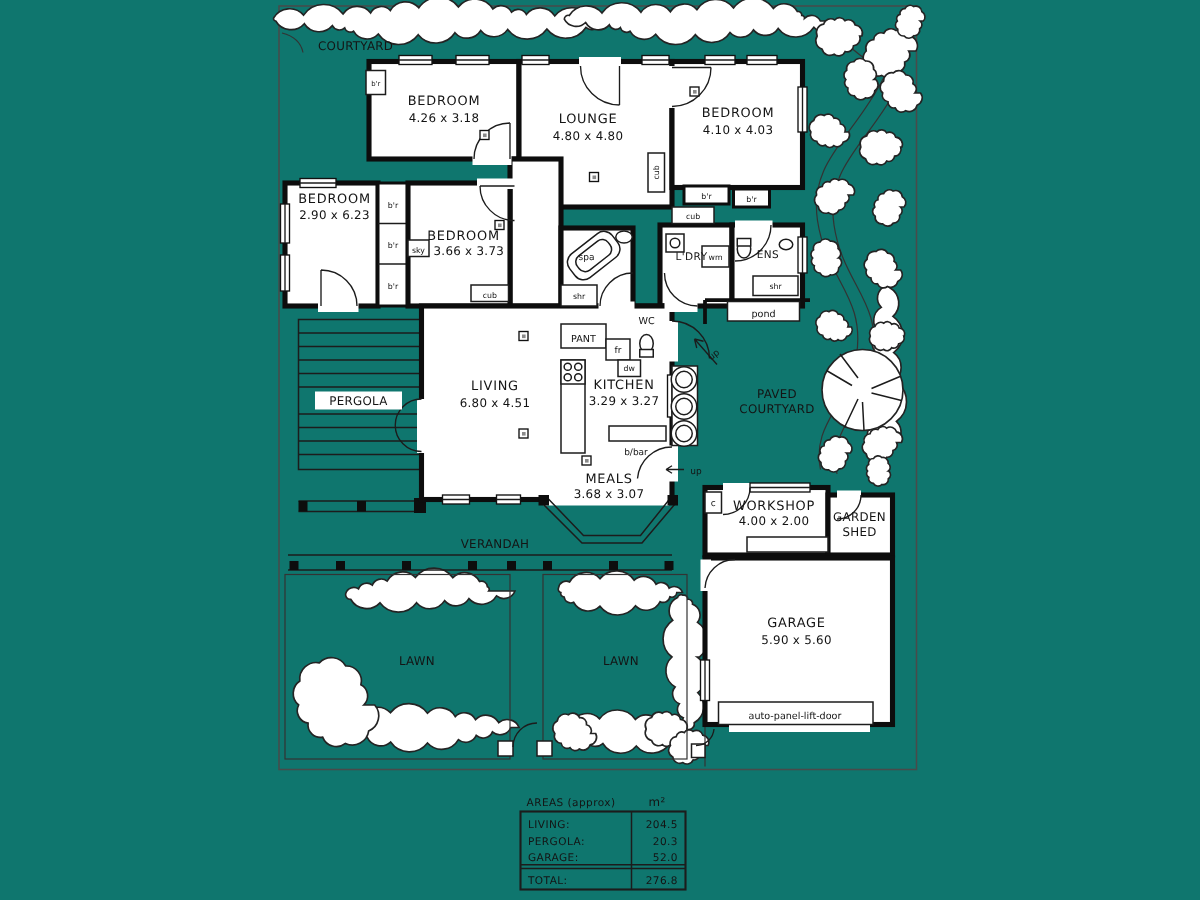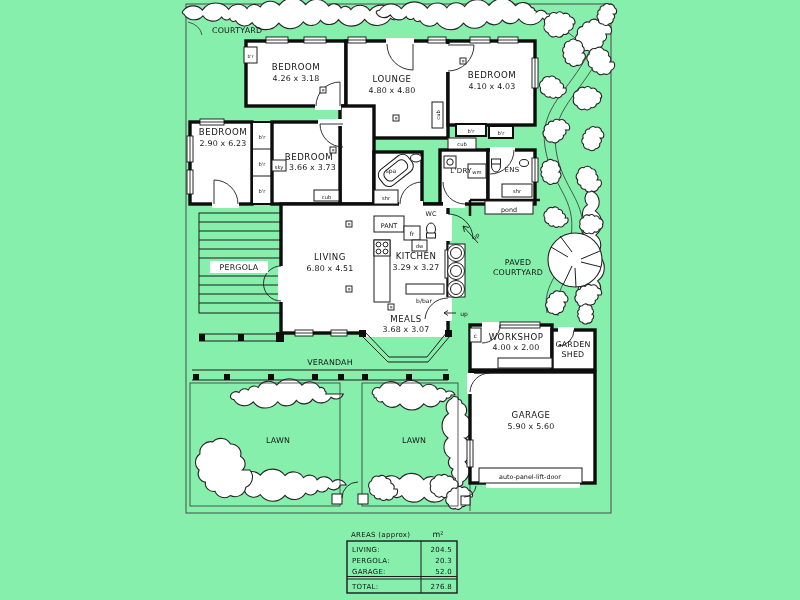--- a/index.html
+++ b/index.html
@@ -1,16 +1,16 @@
 <!DOCTYPE html>
 <html><head>
 <meta charset="utf-8">
 <style>
   html,body{margin:0;padding:0;background:#fff;}
-  #stage{position:relative;width:800px;height:600px;background:#86efac;overflow:hidden;}
+  #stage{position:relative;width:800px;height:600px;background:#0f766e;overflow:hidden;}
   svg{position:absolute;left:0;top:0;}
   text{font-family:"DejaVu Sans",sans-serif;fill:#141414;text-anchor:middle;}
   .t9{font-size:8.6px;letter-spacing:.5px;}
   .t8{font-size:7.9px;letter-spacing:.2px;}
   .t7{font-size:7px;letter-spacing:.3px;}
   .t65{font-size:6.4px;}
   .t6{font-size:6px;}
   .t5{font-size:5.2px;}
   .t45{font-size:4.6px;}
   .as{text-anchor:start;} .ae{text-anchor:end;}

